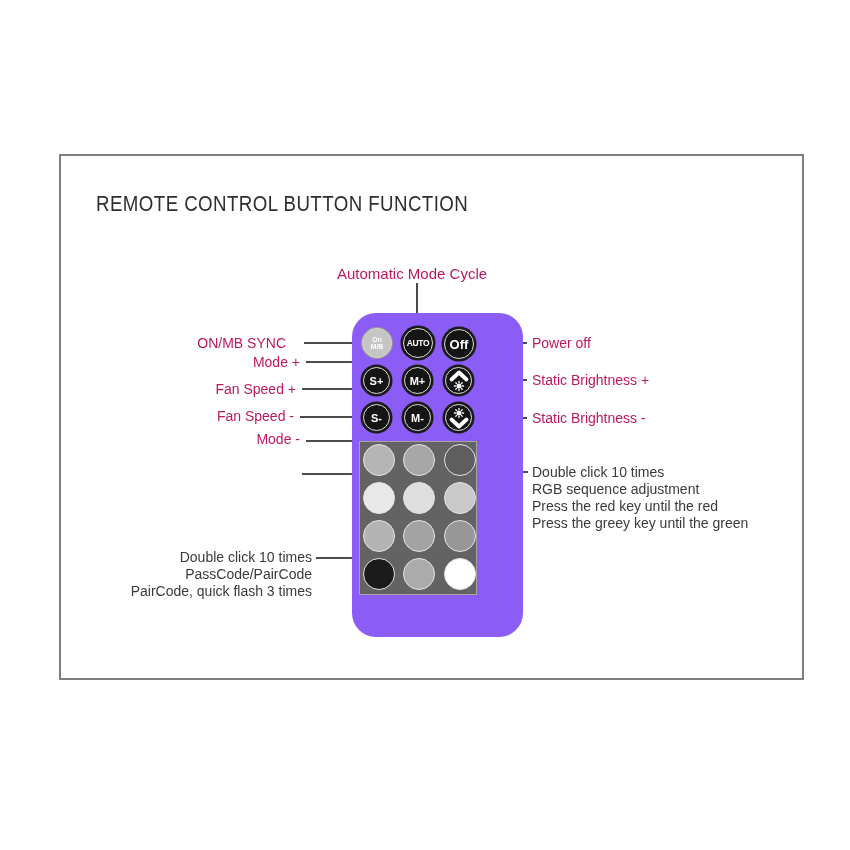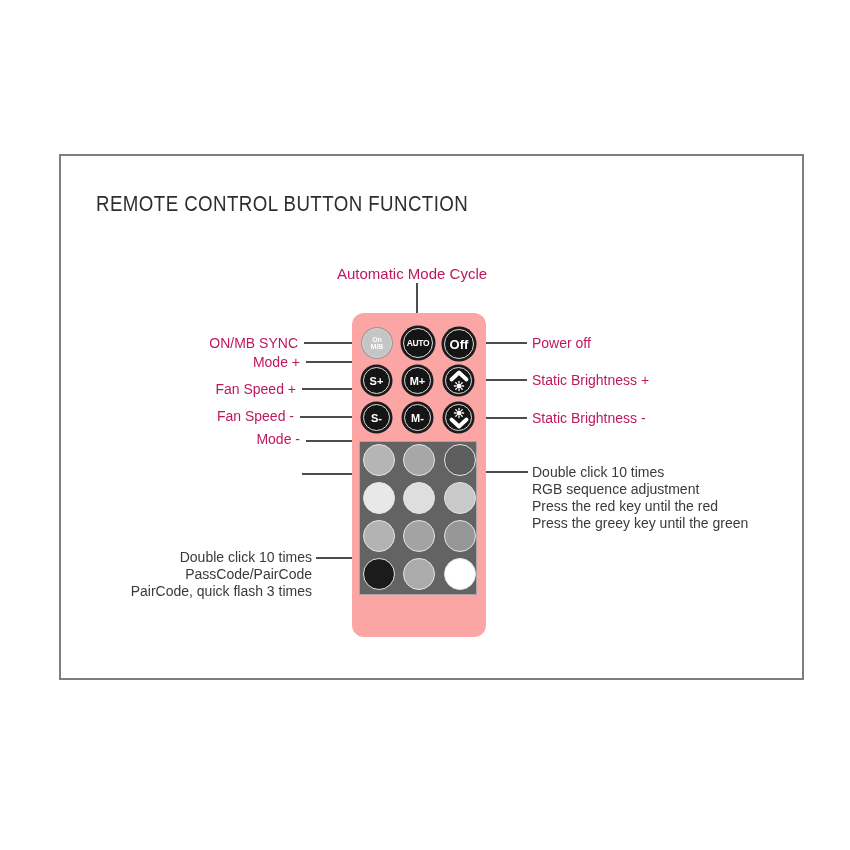--- a/index.html
+++ b/index.html
@@ -10,21 +10,21 @@
   .title{position:absolute;left:96px;top:191px;font-size:22px;color:#2e2e2e;
          white-space:nowrap;transform:scaleX(.85);transform-origin:0 50%;letter-spacing:.5px;}
   .lbl{position:absolute;font-size:14px;color:#be185d;white-space:nowrap;}
   .lbl.r{text-align:right;}
   .note{position:absolute;font-size:14px;color:#3a3a3a;line-height:17px;}
   .note.r{text-align:right;}
   .cline{position:absolute;height:1.5px;background:#4c4c4c;}
   .vline{position:absolute;width:1.5px;background:#4c4c4c;}
 
   .remote{position:absolute;left:352px;top:313px;width:134px;height:324px;
-          background:#fca5a5;border-radius:12px;}
+          background:#8b5cf6;border-radius:24px;padding-left:37px;}
   .btn{position:absolute;border-radius:50%;display:flex;align-items:center;
        justify-content:center;color:#fff;font-weight:bold;box-sizing:border-box;
        text-align:center;}
   .btn.dark{background:#151515;border:1.6px solid #dcdcdc;box-shadow:0 0 0 2.5px #1b1b1b;}
   .btn.silver{background:#c5c5c5;border:1.6px solid #d6d6d6;box-shadow:0 0 0 1px #999;}
   .b30{width:30px;height:30px;}
   .b27{width:27px;height:27px;}
   .t-onmb{font-size:7px;line-height:7px;font-weight:700;}
   .t-auto{font-size:8.5px;letter-spacing:-.3px;}
   .t-off{font-size:13px;}
@@ -40,21 +40,21 @@
 
 <div class="canvas">
 
   <div class="frame"></div>
 
   <div class="title">REMOTE CONTROL BUTTON FUNCTION</div>
 
   <div class="lbl" style="left:337px;top:265px;font-size:15px;">Automatic Mode Cycle</div>
   <div class="vline" style="left:416px;top:283px;height:48px;"></div>
 
-  <div class="lbl r" style="left:60px;width:238px;top:335px;">ON/MB SYNC</div>
+  <div class="lbl r" style="left:48px;width:238px;top:335px;">ON/MB SYNC</div>
   <div class="lbl r" style="left:60px;width:240px;top:354px;">Mode +</div>
   <div class="lbl r" style="left:60px;width:236px;top:381px;">Fan Speed +</div>
   <div class="lbl r" style="left:60px;width:234px;top:408px;">Fan Speed -</div>
   <div class="lbl r" style="left:60px;width:240px;top:431px;">Mode -</div>
 
   <div class="note r" style="left:60px;width:252px;top:549px;">
     <div>Double click 10 times</div>
     <div>PassCode/PairCode</div>
     <div>PairCode, quick flash 3 times</div>
   </div>

